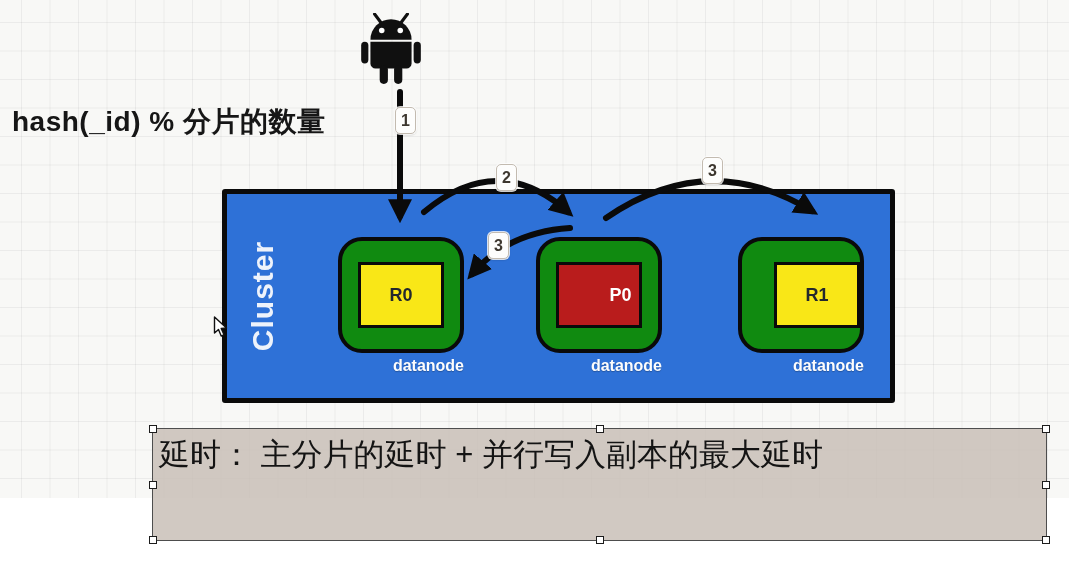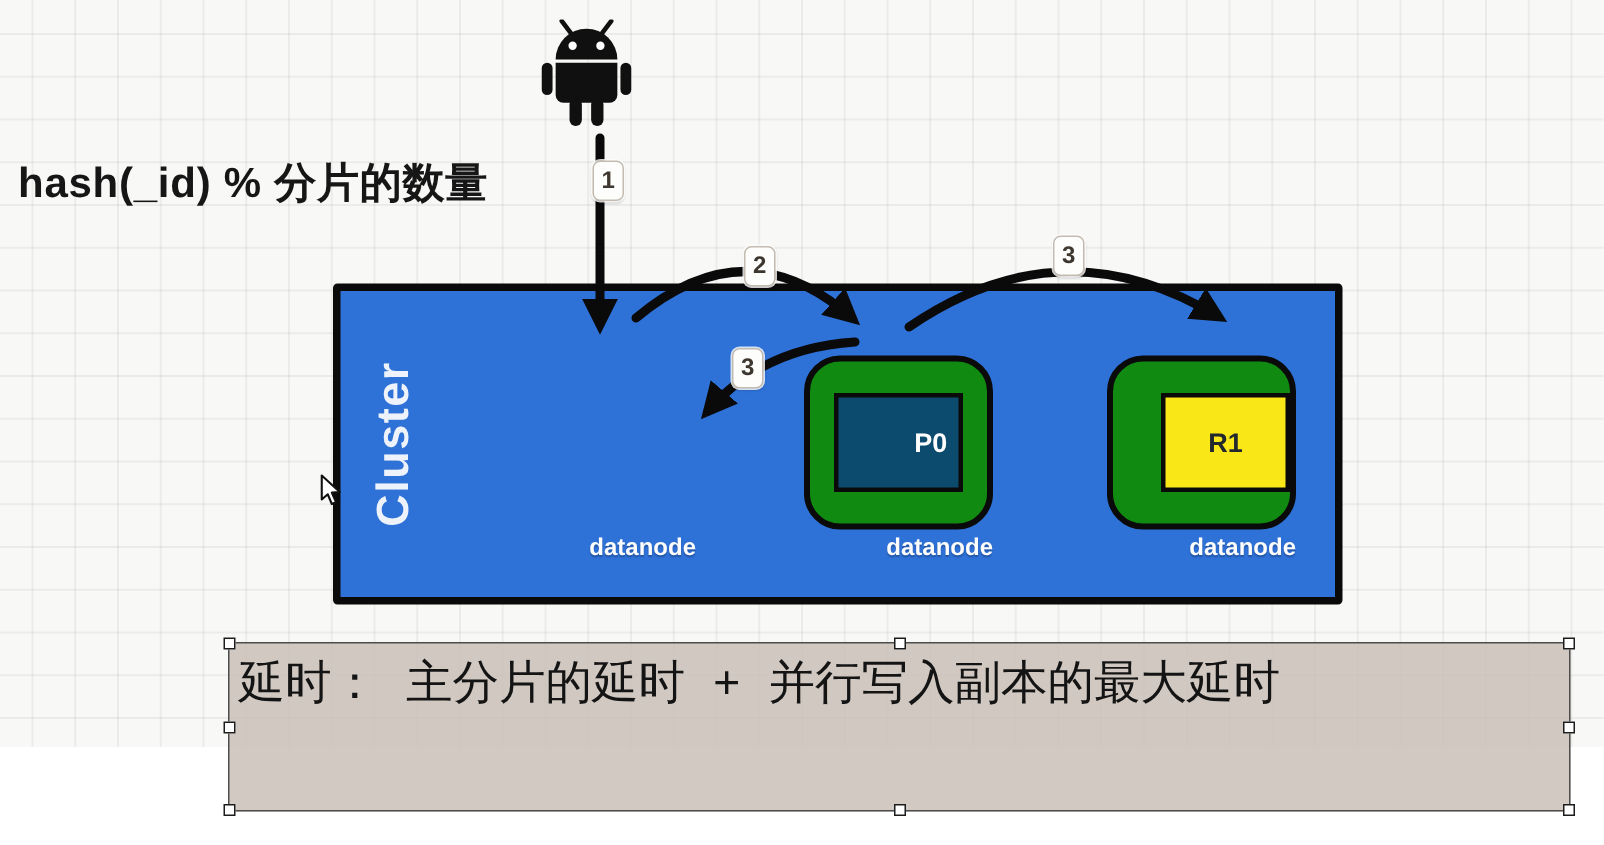--- a/index.html
+++ b/index.html
@@ -76,21 +76,21 @@
   #badge-3b{left:488px;top:232px;}
   
   #note-box{
     left:152px;top:428px;width:895px;height:113px;
     background:rgba(201,191,183,0.85);
     border:1px solid #4d4d4d;
     box-sizing:border-box;
   }
   #note-text{
     padding:5px 8px 0 6px;
-    font-family:Liberation Mono, monospace;
+    font-family:Liberation Sans, sans-serif;
     font-size:31px;color:#141414;
     white-space:nowrap;
   }
   .handle{
     position:absolute;width:8px;height:8px;
     background:#ffffff;border:1px solid #1c1c1c;
     box-sizing:border-box;
   }
   .h-tl{left:-4px;top:-4px;} .h-tm{left:calc(50% - 4px);top:-4px;} .h-tr{right:-4px;top:-4px;}
   .h-ml{left:-4px;top:calc(50% - 4px);} .h-mr{right:-4px;top:calc(50% - 4px);}
@@ -116,24 +116,27 @@
       <rect x="1" y="28" width="7" height="21" rx="3.5"></rect>
       <rect x="52" y="28" width="7" height="21" rx="3.5"></rect>
       <rect x="19" y="51" width="8" height="18" rx="4"></rect>
       <rect x="33" y="51" width="8" height="18" rx="4"></rect>
     </g>
   </svg>
 
   <div id="cluster" class="abs" style="background-color: rgb(46, 113, 215);"></div>
   <div id="cluster-label" class="abs">Cluster</div>
 
+  <div id="node-0" class="abs node-box" style="background-color: rgb(16, 138, 16);">
+    <div class="shard" style="background-color: rgb(249, 231, 23); color: rgb(35, 40, 46);">R0</div>
+  </div>
   <div id="dn-0" class="abs node-label">datanode</div>
 
   <div id="node-1" class="abs node-box" style="background-color: rgb(16, 138, 16);">
-    <div class="shard" style="background-color: #0c4a6e; color: rgb(255, 255, 255); padding-left: 43px;">P0</div>
+    <div class="shard" style="background-color: #b91c1c; color: rgb(255, 255, 255); padding-left: 43px;">P0</div>
   </div>
   <div id="dn-1" class="abs node-label">datanode</div>
 
   <div id="node-2" class="abs node-box" style="background-color: rgb(16, 138, 16);">
     <div class="shard" style="background-color: rgb(249, 231, 23); color: rgb(35, 40, 46);">R1</div>
   </div>
   <div id="dn-2" class="abs node-label">datanode</div>
 
   <svg id="arrows" class="abs" viewBox="0 0 1069 563">
     <defs>

